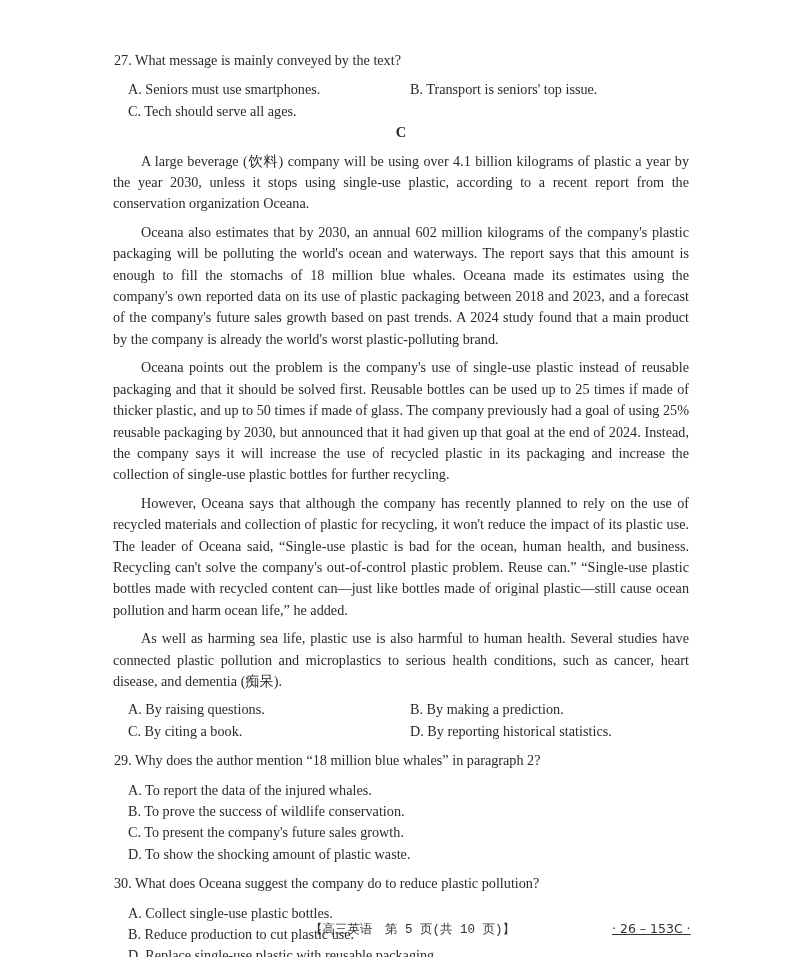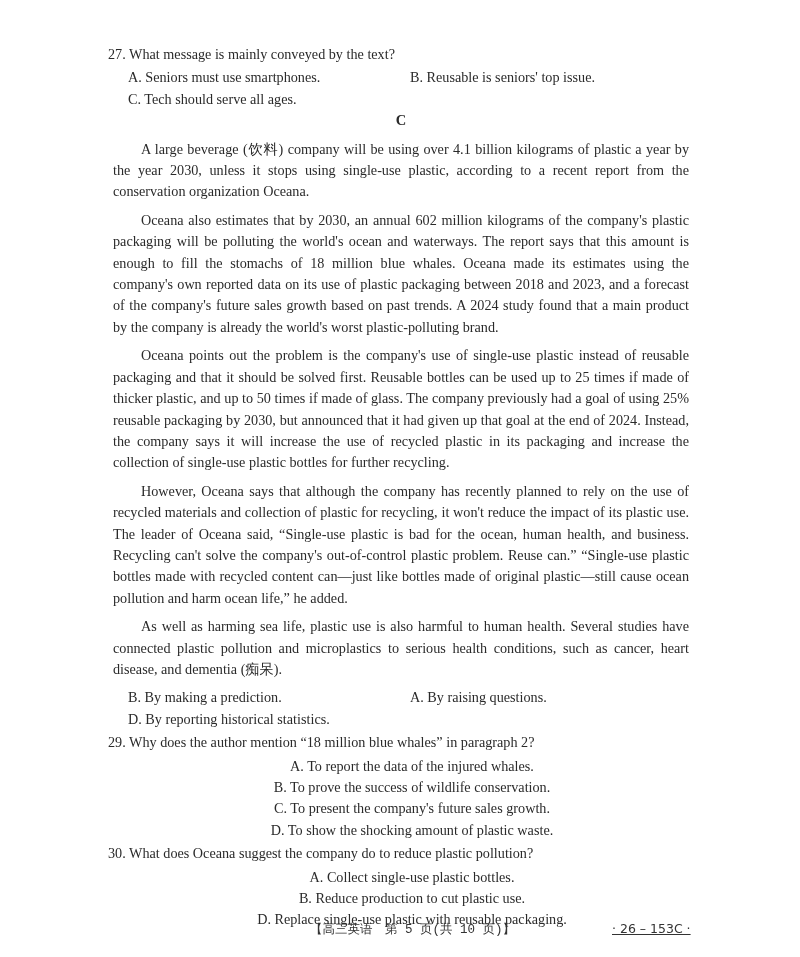--- a/index.html
+++ b/index.html
@@ -1,58 +1,59 @@
 <!DOCTYPE html>
 <html><head>
 <meta charset="utf-8">
 <style>
   html, body { margin: 0; padding: 0; background: #ffffff; }
   body { width: 800px; height: 957px; position: relative; overflow: hidden;
          font-family: "Liberation Serif", "DejaVu Serif", serif; color: #2a2a2a; }
   .page { position: absolute; left: 106px; top: 42px; width: 590px;
           font-size: 14.2px; line-height: 21.4px; }
-  .q { margin: 2px; }
+  .q { margin: 8px; }
   .opts2 { display: grid; grid-template-columns: 282px 1fr; padding-left: 22px; }
-  .opts1 { padding-left: 22px; text-align: center; }
+  .opts1 { padding-left: 22px; }
   .opt { margin: 0; white-space: nowrap; }
   .section { text-align: center; font-weight: bold; margin: 0; font-size: 14.5px; }
   .para { margin: 7px; text-indent: 28px; text-align: justify; text-align-last: left; }
   .footer { position: absolute; top: 921px; left: 0; width: 800px; font-size: 12.5px;
             font-family: "DejaVu Sans", sans-serif; color: #333; }
   .footer-center { position: absolute; left: 310px; font-family: Liberation Mono, monospace; }
   .footer-right { position: absolute; left: 612px; text-decoration: underline; }
 </style>
 </head>
 <body>
 
 <div class="page">
 
   <div>
     <p class="q">27. What message is mainly conveyed by the text?</p>
     <div class="opts2">
       <p class="opt">A. Seniors must use smartphones.</p>
-      <p class="opt">B. Reusable is seniors' top issue.</p>
+      <p class="opt">B. Transport is seniors' top issue.</p>
       <p class="opt">C. Tech should serve all ages.</p>
     </div>
   </div>
 
   <p class="section">C</p>
 
   <div>
     <p class="para">A large beverage (饮料) company will be using over 4.1 billion kilograms of plastic a year by the year 2030, unless it stops using single-use plastic, according to a recent report from the conservation organization Oceana.</p>
     <p class="para">Oceana also estimates that by 2030, an annual 602 million kilograms of the company's plastic packaging will be polluting the world's ocean and waterways. The report says that this amount is enough to fill the stomachs of 18 million blue whales. Oceana made its estimates using the company's own reported data on its use of plastic packaging between 2018 and 2023, and a forecast of the company's future sales growth based on past trends. A 2024 study found that a main product by the company is already the world's worst plastic-polluting brand.</p>
     <p class="para">Oceana points out the problem is the company's use of single-use plastic instead of reusable packaging and that it should be solved first. Reusable bottles can be used up to 25 times if made of thicker plastic, and up to 50 times if made of glass. The company previously had a goal of using 25% reusable packaging by 2030, but announced that it had given up that goal at the end of 2024. Instead, the company says it will increase the use of recycled plastic in its packaging and increase the collection of single-use plastic bottles for further recycling.</p>
     <p class="para">However, Oceana says that although the company has recently planned to rely on the use of recycled materials and collection of plastic for recycling, it won't reduce the impact of its plastic use. The leader of Oceana said, “Single-use plastic is bad for the ocean, human health, and business. Recycling can't solve the company's out-of-control plastic problem. Reuse can.” “Single-use plastic bottles made with recycled content can—just like bottles made of original plastic—still cause ocean pollution and harm ocean life,” he added.</p>
     <p class="para">As well as harming sea life, plastic use is also harmful to human health. Several studies have connected plastic pollution and microplastics to serious health conditions, such as cancer, heart disease, and dementia (痴呆).</p>
   </div>
 
   <div>
     <div class="opts2">
+      <p class="opt">A. By raising questions.</p>
       <p class="opt">B. By making a prediction.</p>
-      <p class="opt">A. By raising questions.</p>
+      <p class="opt">C. By citing a book.</p>
       <p class="opt">D. By reporting historical statistics.</p>
     </div>
   </div>
 
   <div>
     <p class="q">29. Why does the author mention “18 million blue whales” in paragraph 2?</p>
     <div class="opts1">
       <p class="opt">A. To report the data of the injured whales.</p>
       <p class="opt">B. To prove the success of wildlife conservation.</p>
       <p class="opt">C. To present the company's future sales growth.</p>

